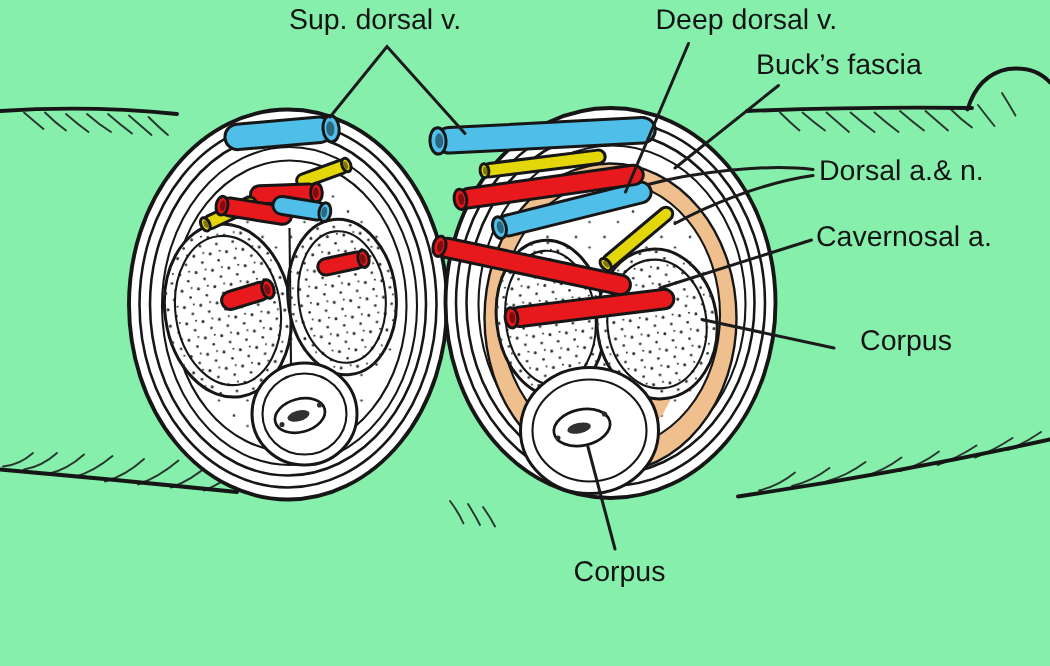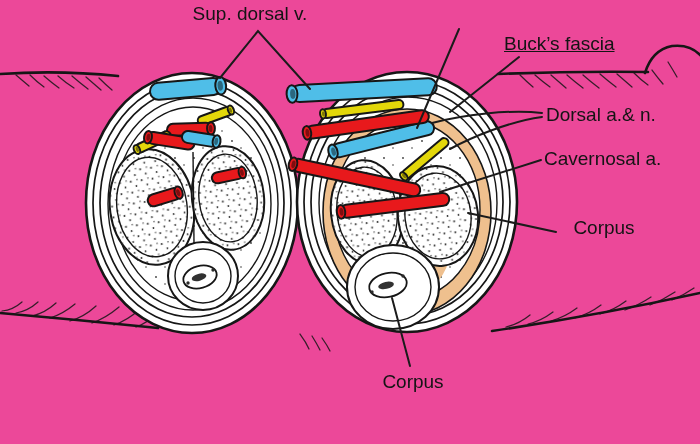--- a/index.html
+++ b/index.html
@@ -1,17 +1,17 @@
 <!DOCTYPE html>
 <html><head>
 <meta charset="utf-8">
 <style>
   html,body{margin:0;padding:0;background:#ffffff;}
   .stage{
-    position:relative;width:700px;height:444px;background:#ec4899;overflow:hidden;
+    position:relative;width:700px;height:444px;background:#86efac;overflow:hidden;
     font-family:"Liberation Sans", sans-serif;
   }
   .stage svg{position:absolute;left:0;top:0;}
   .ring-heavy{stroke:#161616;stroke-width:2.6;}
   .ring{stroke:#161616;stroke-width:1.7;fill:none;}
   .ring-thin{stroke:#161616;stroke-width:1.4;fill:none;}
   .hatch{stroke:#161616;stroke-width:1.25;fill:none;opacity:.85;stroke-linecap:round;}
   .shaftline{stroke:#161616;stroke-width:2.6;fill:none;stroke-linecap:round;}
   .leader{stroke:#1b1b1b;stroke-width:2;fill:none;stroke-linecap:round;}
   .tube{stroke:#161616;stroke-width:2;}
@@ -208,22 +208,23 @@
     <path class="leader" d="M542,113 C510,109 462,115 432,123"></path>
     <path class="leader" d="M542,117 C507,122 470,138 450,149"></path>
     <path class="leader" d="M541,160 L440,192"></path>
     <path class="leader" d="M556,232 L468,213"></path>
     <path class="leader" d="M410,366 L392,298"></path>
   </g>
 </svg>
 
 <div class="label center" style="left:170px;top:3px;width:160px;">Sup. dorsal v.</div>
 
-
-<div class="label" style="left:504px;top:33px;text-decoration:underline;">Buck’s fascia</div>
+<div class="label" style="left:437px;top:3px;">Deep dorsal v.</div>
+
+<div class="label" style="left:504px;top:33px;">Buck’s fascia</div>
 
 <div class="label" style="left:546px;top:104px;">Dorsal a.&amp; n.</div>
 
 <div class="label" style="left:544px;top:148px;">Cavernosal a.</div>
 
 <div class="label center" style="left:538px;top:217px;width:132px;">
   <div>Corpus</div>
 </div>
 
 <div class="label center" style="left:340px;top:371px;width:146px;">

